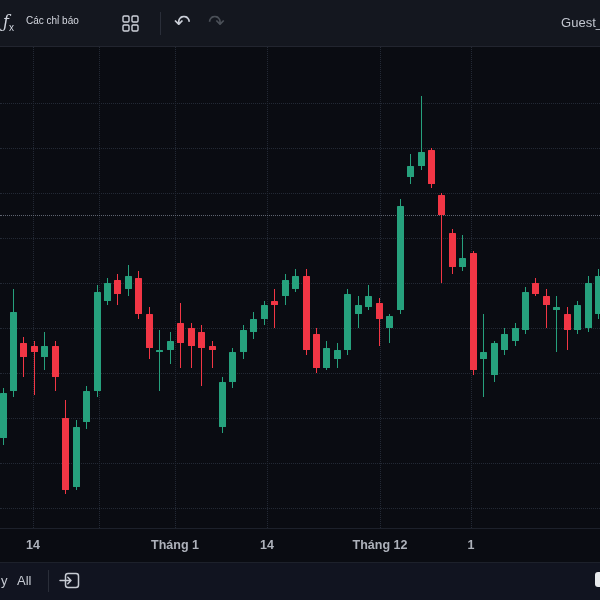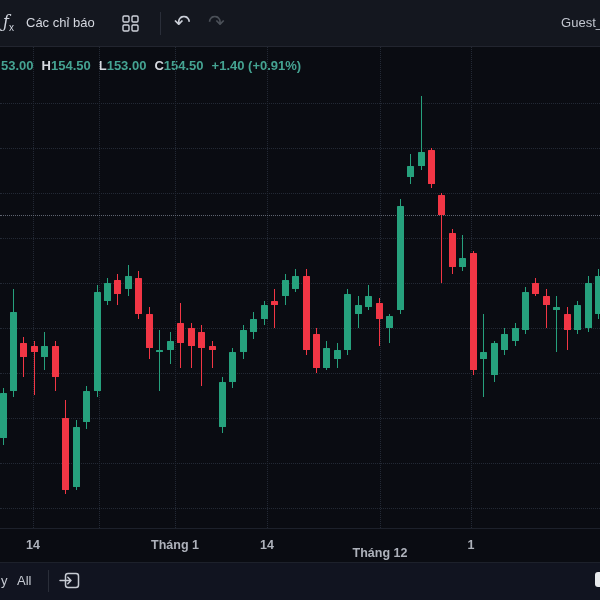--- a/index.html
+++ b/index.html
@@ -6,21 +6,21 @@
   .app{position:relative;width:600px;height:600px;overflow:hidden;
        background:#0a0c12;font-family:"Liberation Sans",sans-serif;
        -webkit-font-smoothing:antialiased;}
 
   
   .topbar{position:absolute;left:0;top:0;width:600px;height:47px;
           background:#14171f;border-bottom:1px solid #22252f;box-sizing:border-box;}
   .topbar .fx{position:absolute;left:3px;top:12px;color:#cfd3dc;font-size:16px;
               font-family:"DejaVu Serif",serif;font-style:italic;}
   .topbar .fx sub{font-size:10px;font-style:normal;font-family:"Liberation Sans",sans-serif;}
-  .topbar .ind-label{position:absolute;left:26px;top:15px;color:#d5d8e0;font-size:13px;
+  .topbar .ind-label{position:absolute;left:26px;top:15px;color:#d5d8e0;font-size:10px;
                      background:none;border:none;padding:0;cursor:pointer;}
   .grid-icon{position:absolute;left:122px;top:15px;width:17px;height:17px;display:block;}
   .tb-sep{position:absolute;left:160px;top:12px;width:1px;height:23px;background:#2a2e39;}
   .undo{position:absolute;left:174px;top:8px;color:#ccd0d9;font-size:20px;line-height:28px;cursor:pointer;}
   .redo{position:absolute;left:208px;top:8px;color:#4b5058;font-size:20px;line-height:28px;cursor:pointer;}
   .guest{position:absolute;right:-3px;top:15px;color:#c2c6cf;font-size:13px;white-space:nowrap;}
 
   
   .chart{position:absolute;left:0;top:47px;width:600px;height:481px;overflow:hidden;background:#0a0c12;}
   .hgrid{position:absolute;left:0;width:600px;height:0;border-top:1px dotted #232935;}
@@ -69,23 +69,20 @@
         <rect x="10" y="10" width="6" height="6" rx="1.2" fill="none" stroke="#cfd3dc" stroke-width="1.4"></rect>
       </svg>
     </span>
     <span class="tb-sep"></span>
     <span class="undo">↶</span>
     <span class="redo">↷</span>
     <span class="guest">Guest_</span>
   </header>
 
   <div class="chart" id="chart">
-    <div class="legend">
-      <span class="val">53.00</span><span class="lab">H</span><span class="val">154.50</span><span class="lab">L</span><span class="val">153.00</span><span class="lab">C</span><span class="val">154.50</span><span class="chg">+1.40 (+0.91%)</span>
-    </div>
   <div class="hgrid" style="top: 55.5px;"></div>
       <div class="hgrid" style="top: 100.5px;"></div>
       <div class="hgrid" style="top: 145.5px;"></div>
       <div class="hgrid" style="top: 190.5px;"></div>
       <div class="hgrid" style="top: 235.5px;"></div>
       <div class="hgrid" style="top: 280.5px;"></div>
       <div class="hgrid" style="top: 325.5px;"></div>
       <div class="hgrid" style="top: 370.5px;"></div>
       <div class="hgrid" style="top: 415.5px;"></div>
       <div class="hgrid" style="top: 460.5px;"></div>
@@ -211,21 +208,21 @@
       <div class="wick up-el" style="left: 587.7px; top: 228.75px; height: 56.25px;"></div>
       <div class="body up-el" style="left: 584.7px; top: 235.5px; height: 45px;"></div>
       <div class="wick up-el" style="left: 598.15px; top: 222px; height: 49.5px;"></div>
       <div class="body up-el" style="left: 595.15px; top: 228.75px; height: 38.25px;"></div>
     </div>
 
   <div class="time-axis" id="time-axis">
       <div class="tick" style="left: 33px;">14</div>
       <div class="tick" style="left: 175px;">Tháng 1</div>
       <div class="tick" style="left: 267px;">14</div>
-      <div class="tick" style="left: 380px; margin-top: 8px;">Tháng 12</div>
+      <div class="tick" style="left: 380px;">Tháng 12</div>
       <div class="tick" style="left: 471px;">1</div>
     </div>
 
   <footer class="bottombar">
     <span class="range-partial">y</span>
     <button class="range-all">All</button>
     <span class="bb-sep"></span>
     <span class="goto-date">
       <svg width="24" height="24" viewBox="0 0 24 24">
         <rect x="7.5" y="4.5" width="13" height="14" rx="2.5" fill="none" stroke="#c6cad2" stroke-width="1.5"></rect>

